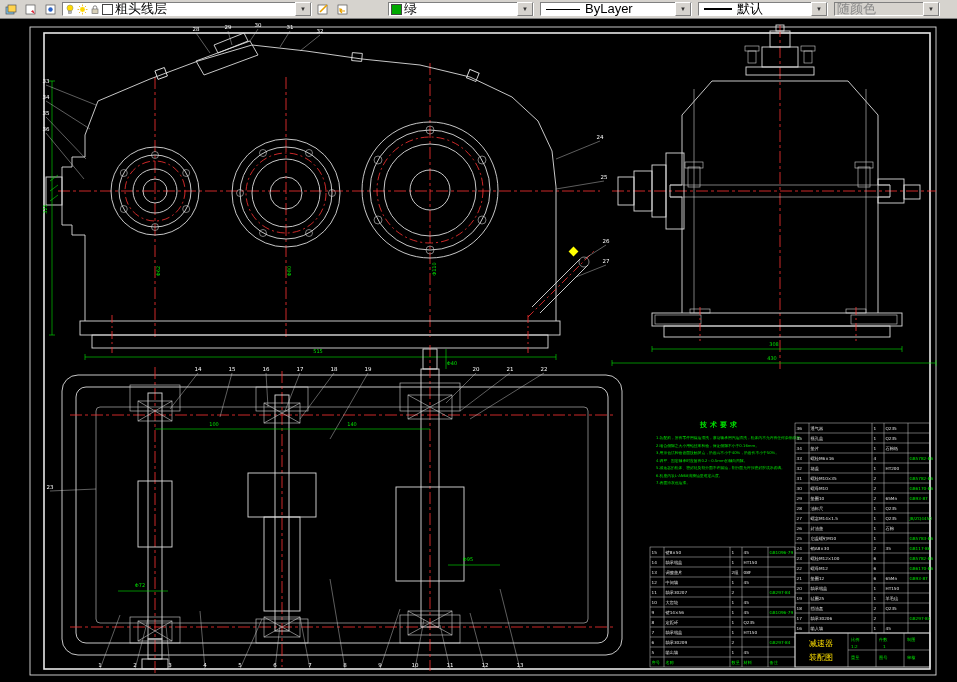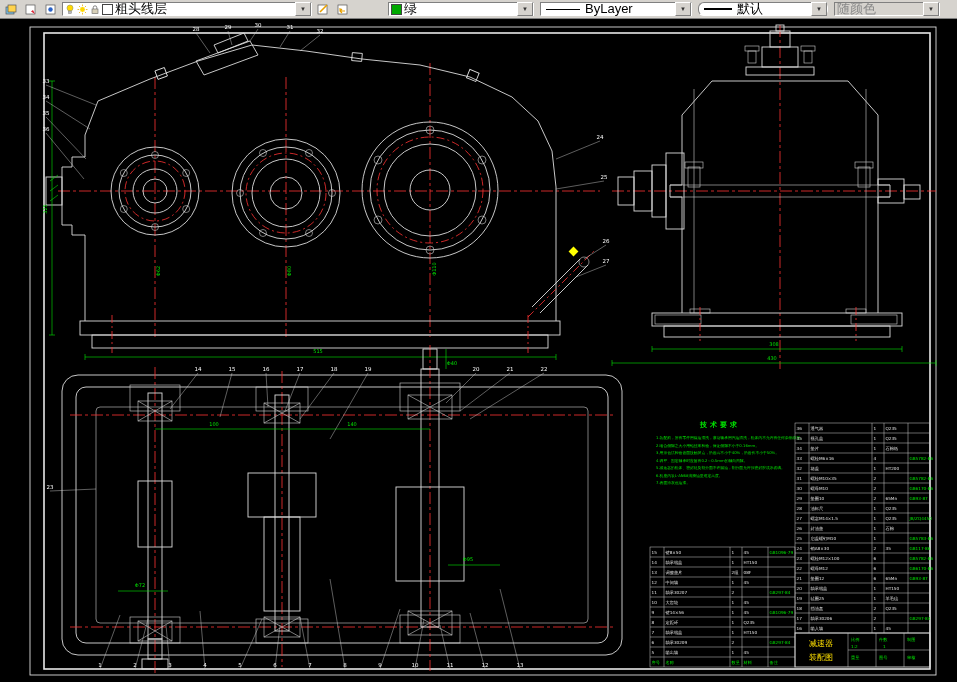--- a/index.html
+++ b/index.html
@@ -12,21 +12,21 @@
   .combo{height:14px;background:#fff;border:1px solid;border-color:#808080 #fff #fff #808080;
          display:flex;align-items:center;padding-left:2px;gap:2px;box-sizing:border-box;}
   .ctext{font-size:13px;color:#000;white-space:nowrap;line-height:12px;}
   .cbtn{margin-left:auto;width:14px;height:12px;background:#d6d3ce;border:1px solid;
         border-color:#fff #808080 #808080 #fff;font-size:6px;display:flex;align-items:center;
         justify-content:center;color:#333;}
   .swatch{width:9px;height:9px;border:1px solid #444;background:#fff;flex:0 0 auto;}
   .combo.layers{width:250px;}
   .combo.color{width:146px;margin-left:34px;}
   .combo.ltype{width:152px;margin-left:4px;}
-  .combo.lweight{width:130px;margin-left:4px;border-radius:6px;}
+  .combo.lweight{width:130px;margin-left:4px;}
   .combo.pstyle{width:106px;margin-left:4px;background:#d6d3ce;}
   .combo.pstyle .ctext{color:#8a8a8a;}
   .linesample{width:34px;border-top:1px solid #000;margin:0 3px;flex:0 0 auto;}
   .lweight .linesample{border-top-width:2px;width:28px;}
   
   .canvas{width:957px;height:665px;background:#000;position:relative;}
   svg{font-family:"DejaVu Sans",sans-serif;}
   .w{stroke:#dcdcdc;stroke-width:0.9;fill:none;}
   .w15{stroke:#e8e8e8;stroke-width:1.6;fill:none;}
   .wt{stroke:#cfcfcf;stroke-width:0.6;fill:none;}

